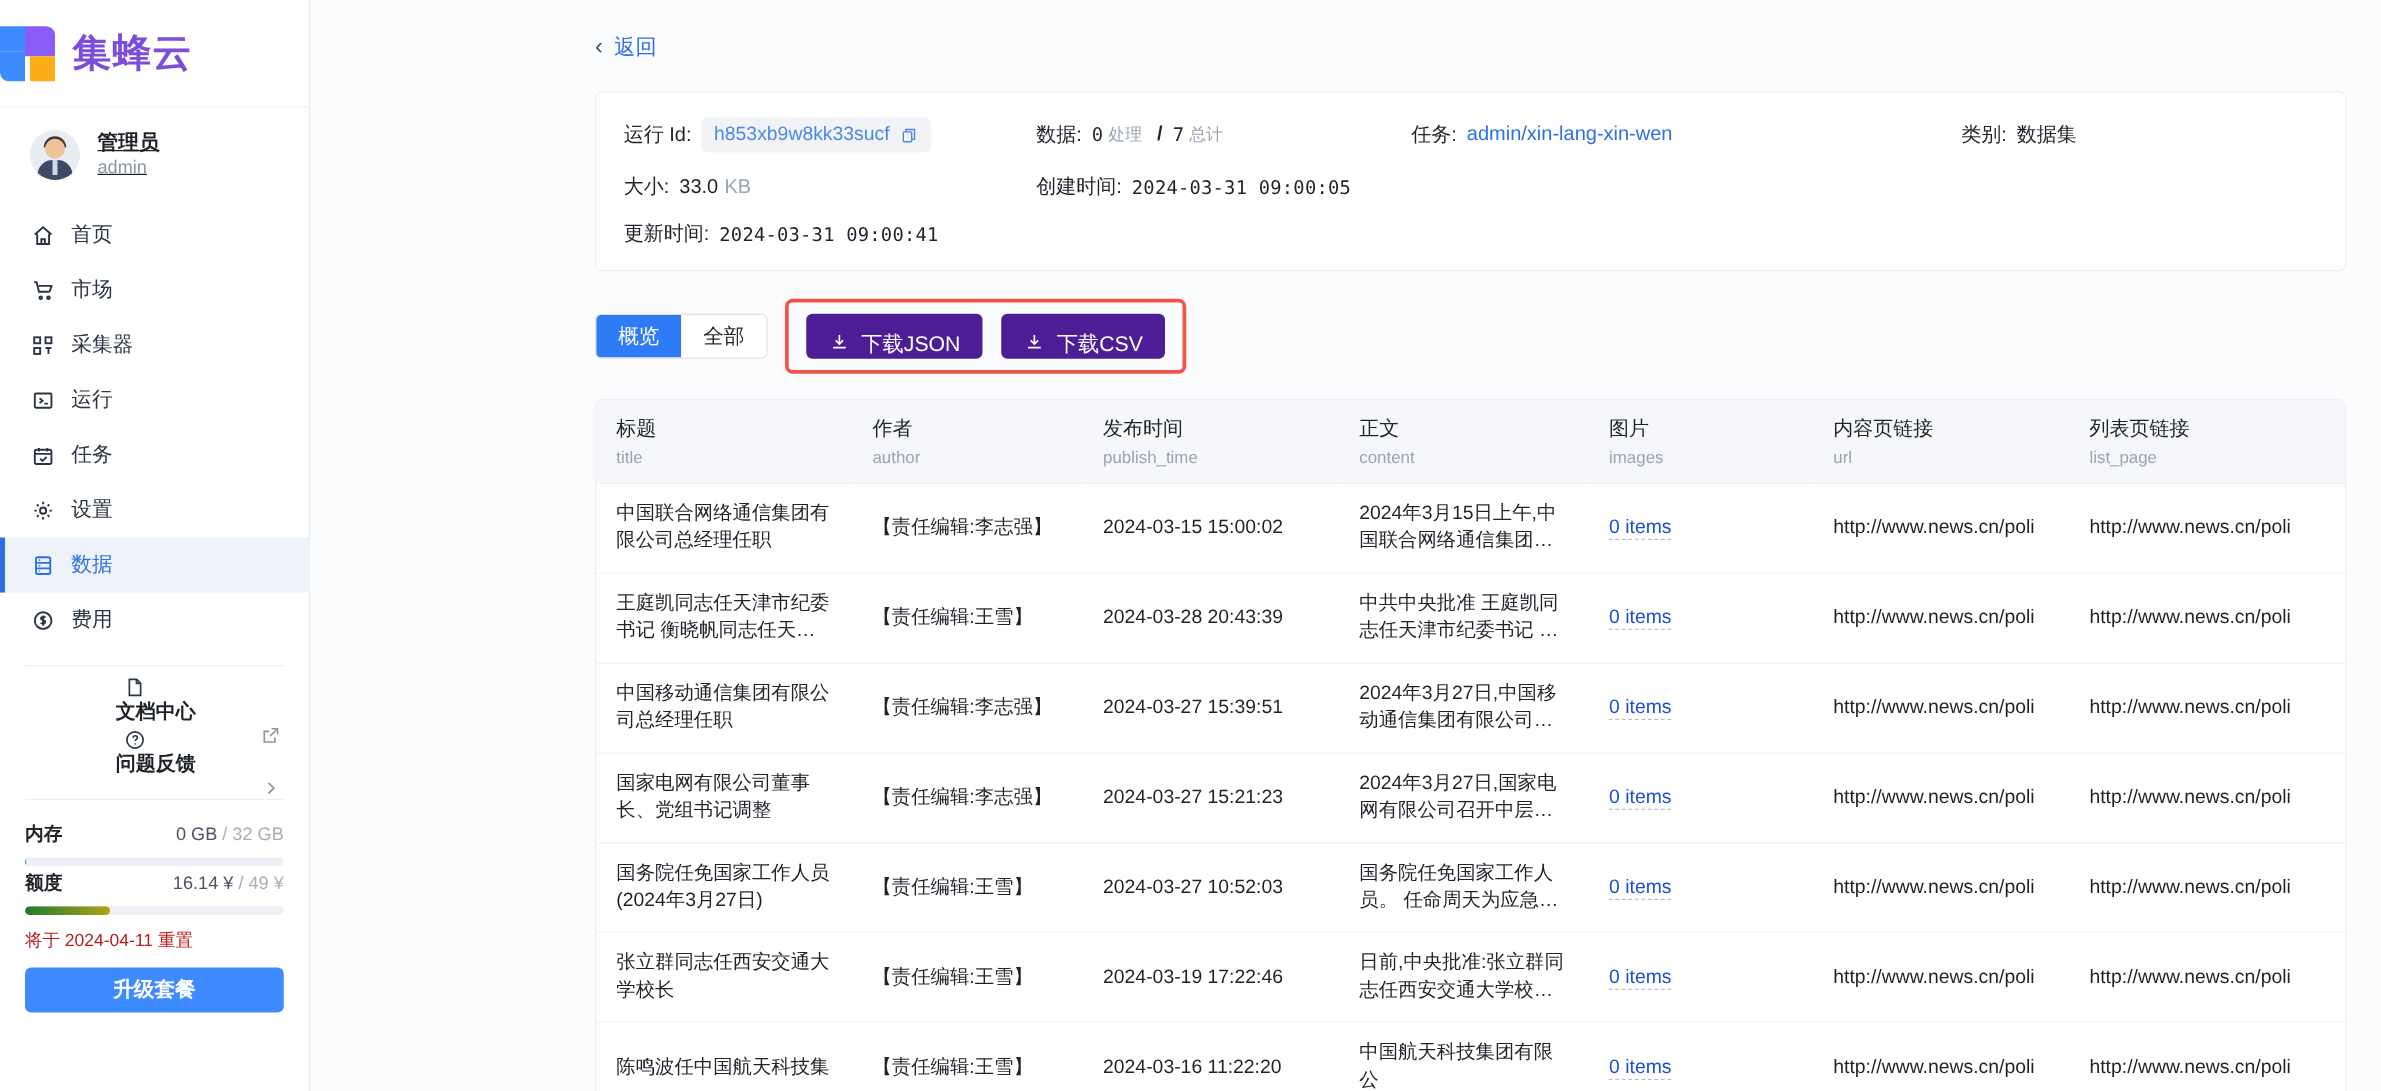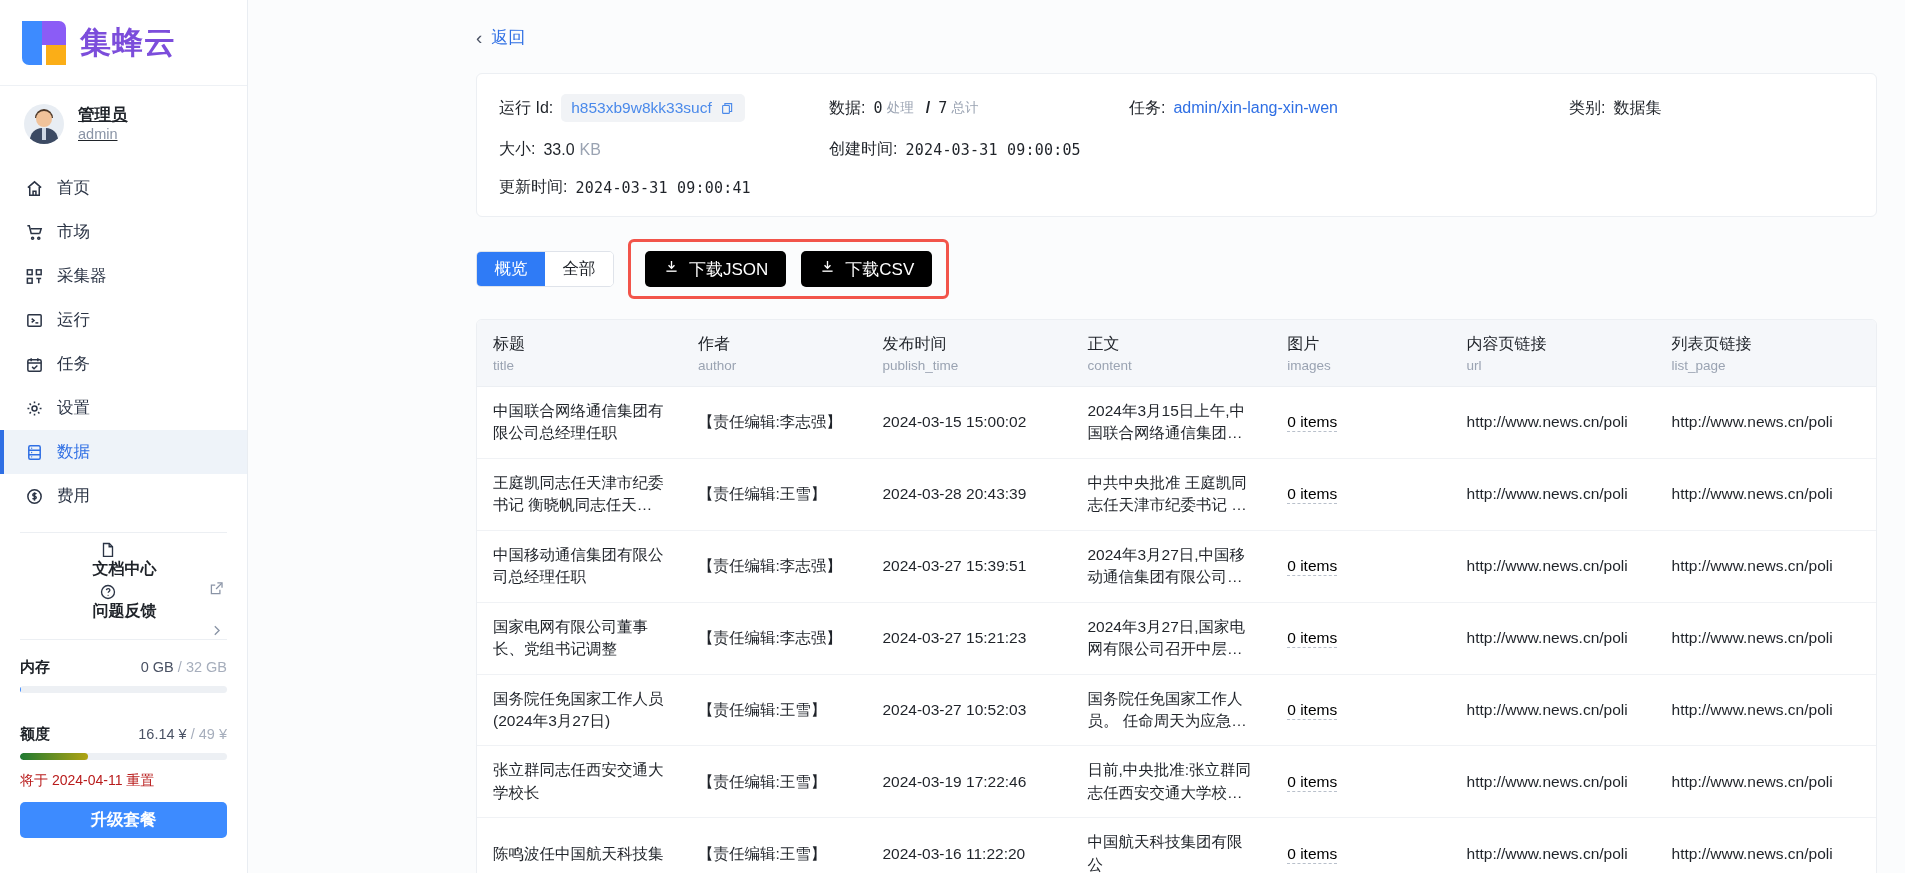--- a/index.html
+++ b/index.html
@@ -15,21 +15,20 @@
   
   .sidebar {
     width: 248px; height: 873px; flex: 0 0 248px;
     background: #ffffff;
     border-right: 1px solid #e9edf2;
     display: flex; flex-direction: column;
     position: relative;
   }
   .brand {
     height: 86px; display: flex; align-items: center; gap: 14px;
-    padding-left: 22px;
     border-bottom: 1px solid #eef1f5;
   }
   .logo-mark { width: 44px; height: 44px; position: relative; }
   .logo-mark i { position: absolute; display: block; }
   .lm-tl { left: 0; top: 0; width: 20px; height: 20px; background: #3d8bff; }
   .lm-tr { left: 20px; top: 0; width: 24px; height: 24px; background: #8b5cf6; border-top-right-radius: 7px; }
   .lm-bl { left: 0; top: 20px; width: 20px; height: 24px; background: #3d8bff; border-bottom-left-radius: 7px; }
   .lm-br { left: 24px; top: 24px; width: 20px; height: 20px; background: #fbae17; }
   .brand-text {
     font-size: 31px; font-weight: 700; color: #7c4ddb; letter-spacing: 1px;
@@ -135,22 +134,22 @@
     min-width: 68px; padding: 0 16px; display: flex; align-items: center; justify-content: center;
     font-size: 16.5px; color: #1f2329; cursor: pointer; background: #fff;
   }
   .seg.on { background: #2f7bf6; color: #fff; }
   .dl-wrap {
     margin-left: 14px; display: flex; gap: 15px; align-items: center;
     border: 3px solid #f2544a; border-radius: 6px; padding: 9px 14px;
   }
   .dl-btn {
     height: 36px; padding: 0 18px; border-radius: 5px; border: none;
-    background: #000000; color: #fff; font-size: 17px;
-    display: flex; align-items: center; gap: 9px; cursor: pointer;
+    background: #4c1d95; color: #fff; font-size: 17px;
+    display: flex; align-items: flex-end; gap: 9px; cursor: pointer;
     font-family: "Liberation Sans", sans-serif;
   }
 
   .table-card {
     margin: 20px 28px 0 228px;
     background: #fff; border: 1px solid #eceff3; border-radius: 6px 6px 0 0;
     overflow: hidden;
   }
   table { width: 100%; border-collapse: collapse; table-layout: fixed; }
   thead th {
@@ -159,21 +158,21 @@
   }
   .th-cn { font-size: 16px; color: #1f2329; line-height: 1.3; }
   .th-en { font-size: 13.5px; color: #9aa3b2; margin-top: 3px; }
   tbody td {
     padding: 13px 16px; border-bottom: 1px solid #f0f2f5;
     font-size: 15.5px; color: #1f2329; vertical-align: middle; line-height: 1.45;
   }
   .cell-clamp { display: -webkit-box; -webkit-line-clamp: 2; -webkit-box-orient: vertical; overflow: hidden; }
   .cell-url { color: #1f2329; white-space: nowrap; overflow: hidden; text-overflow: clip; }
   .items-link {
-    border-bottom: 1px dashed #b9c0cb; cursor: pointer; color: #000000; padding-bottom: 1px;
+    border-bottom: 1px dashed #b9c0cb; cursor: pointer; color: #1d4ed8; padding-bottom: 1px;
   }
   .col-title  { width: 200px; }
   .col-author { width: 180px; }
   .col-time   { width: 200px; }
   .col-content{ width: 195px; }
   .col-images { width: 175px; }
   .col-url    { width: 200px; }
   .col-list   { width: 215px; }
 </style>
 </head>
@@ -336,21 +335,21 @@
           <span>0 GB</span>
           <span class="muted">/</span>
           <span class="muted">32 GB</span>
         </span>
       </div>
       <div class="bar">
           <span class="fill-mem"></span>
         </div>
     </div>
 
-    <div class="meter-wrap" style="padding-top:32px">
+    <div class="meter-wrap" style="padding-top:4px">
       <div class="meter-head">
         <span class="meter-label">额度</span>
         <span class="meter-val">
           <span>16.14 ¥</span>
           <span class="muted">/</span>
           <span class="muted">49 ¥</span>
         </span>
       </div>
       <div class="bar">
           <span class="fill-quota"></span>

